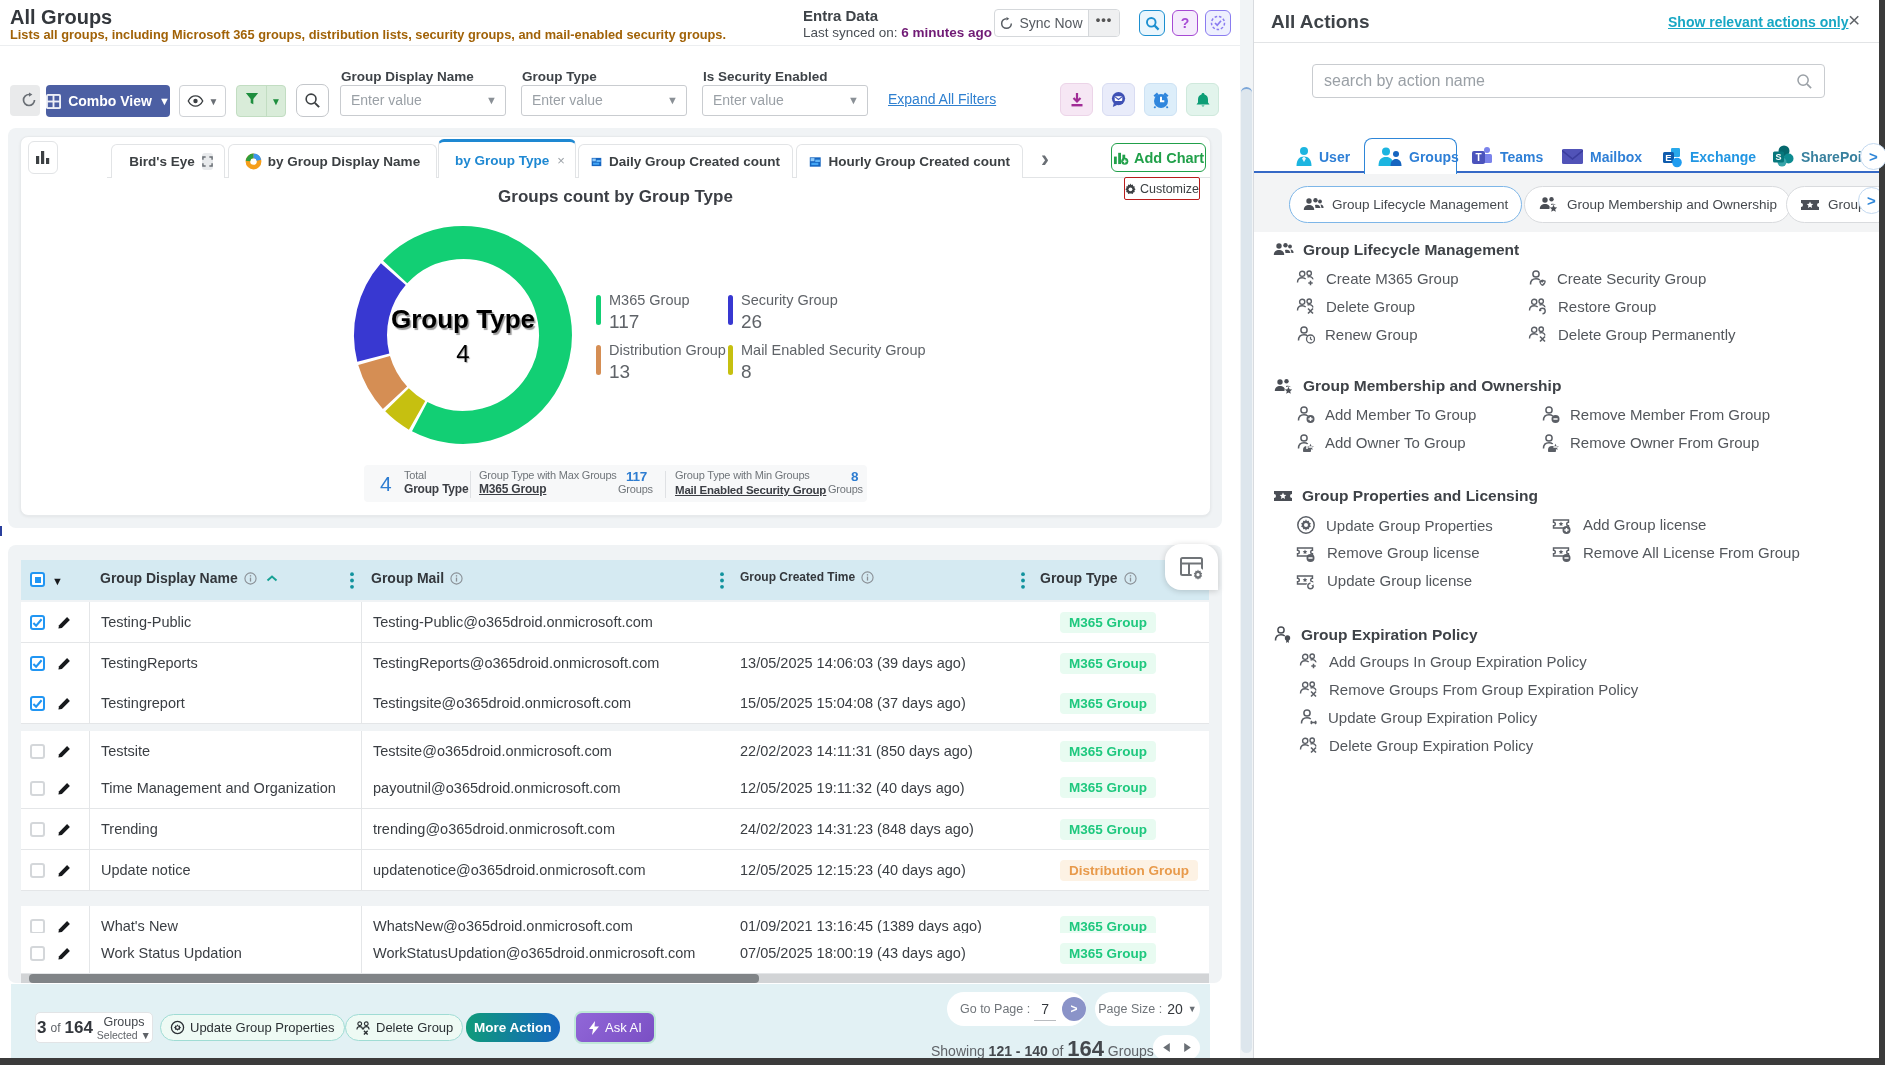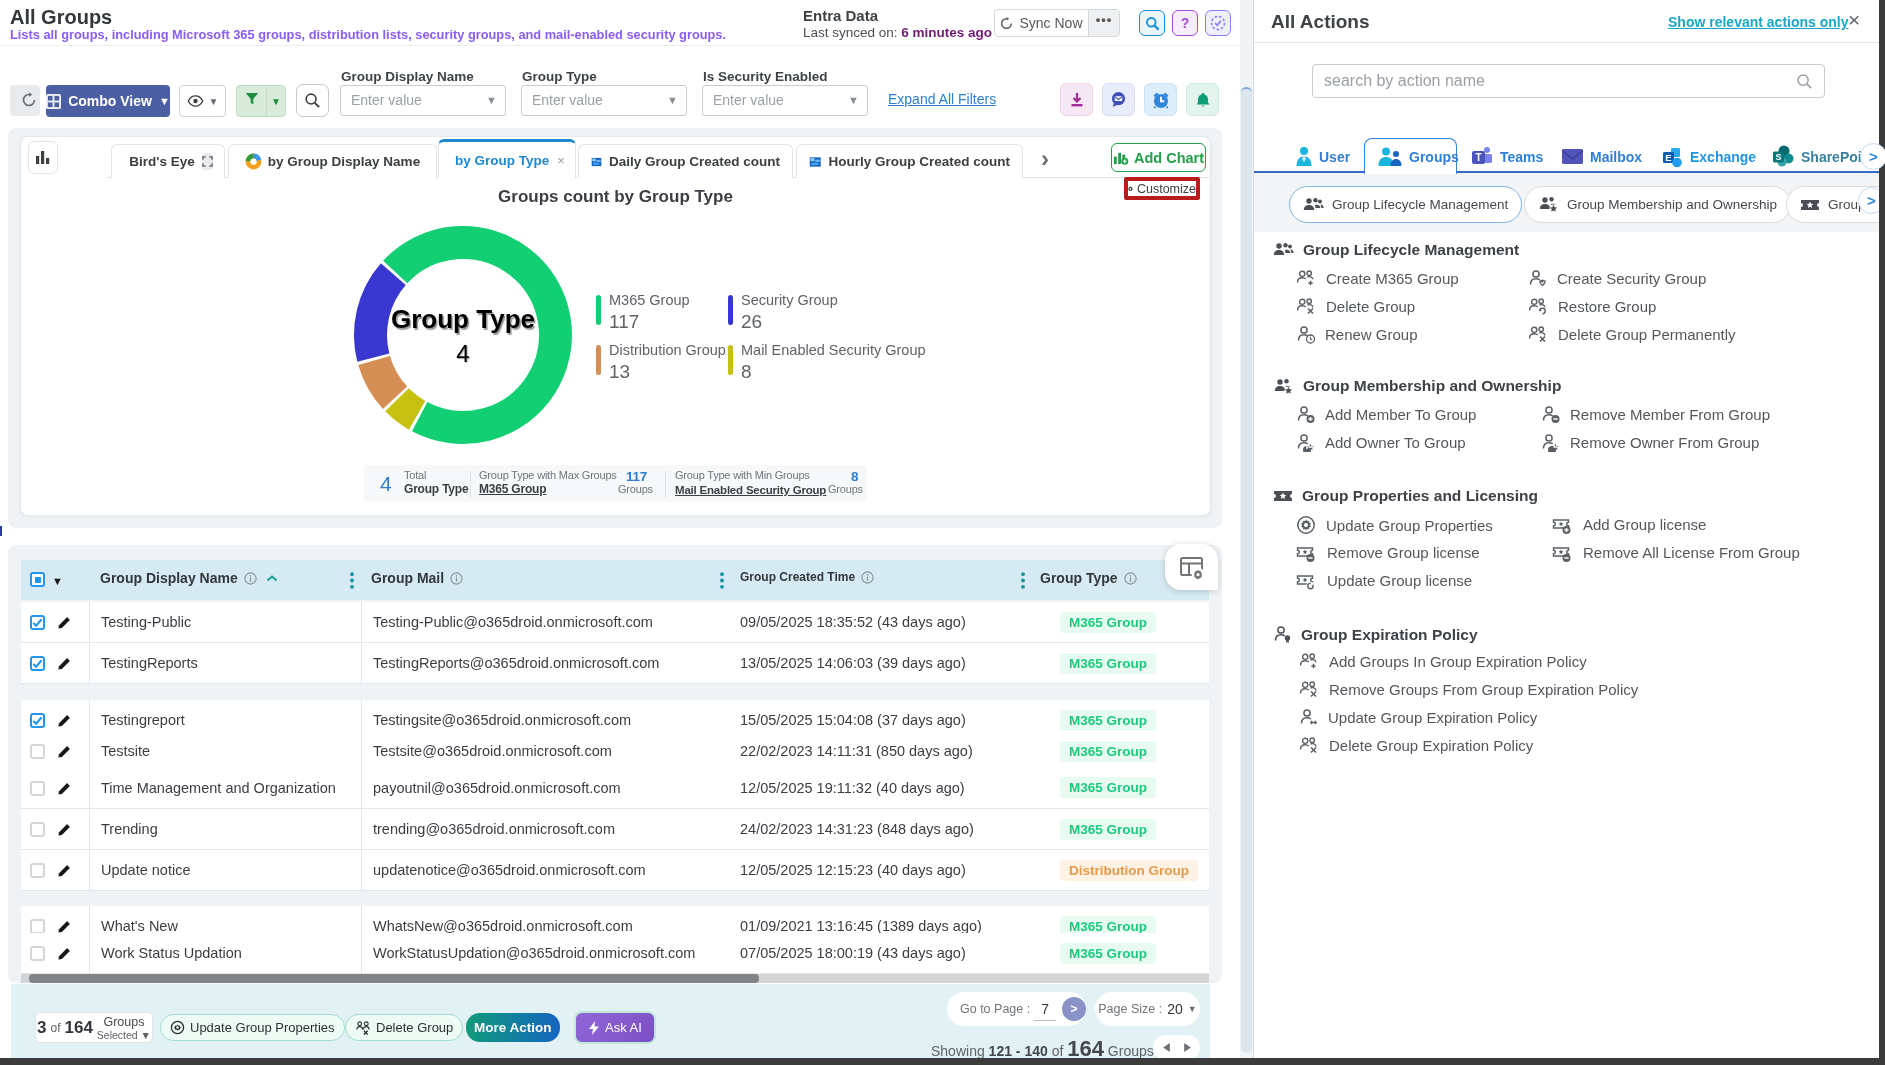--- a/index.html
+++ b/index.html
@@ -5,21 +5,21 @@
 * { margin:0; padding:0; box-sizing:border-box; }
 html,body { width:1885px; height:1065px; overflow:hidden; background:#fff;
   font-family:"Liberation Sans", sans-serif; }
 body { position:relative; }
 
 
 #main { position:absolute; left:0; top:0; width:1253px; height:1065px; background:#fff; }
 
 
 .title { position:absolute; left:10px; top:6px; font-size:20px; font-weight:bold; color:#33373c; }
-.subtitle { position:absolute; left:10px; top:27px; font-size:12.8px; font-weight:bold; color:#8b5cf6; }
+.subtitle { position:absolute; left:10px; top:27px; font-size:12.8px; font-weight:bold; color:#a16207; }
 .entra { position:absolute; left:803px; top:7px; font-size:15px; font-weight:bold; color:#3e4348; }
 .lastsync { position:absolute; left:803px; top:25px; font-size:13.5px; color:#4a4f55; }
 .lastsync b { color:#701a75; }
 .syncbtn { position:absolute; left:994px; top:9px; width:126px; height:28px; border:1px solid #d5d8db; border-radius:4px; background:#fff; display:flex; align-items:center; }
 .syncbtn .lbl { flex:1; text-align:center; font-size:14px; color:#555a60; }
 .syncbtn .dots { width:31px; height:26px; background:#eff0f1; border-left:1px solid #d5d8db; border-radius:0 3px 3px 0; color:#555; font-weight:bold; text-align:center; line-height:20px; letter-spacing:1px; font-size:13px; }
 .iconbtn { position:absolute; top:10px; width:26px; height:26px; border-radius:6px; border:1.8px solid; display:flex; align-items:center; justify-content:center; font-size:14px; }
 
 
 .tb { position:absolute; top:85px; height:32px; border-radius:4px; }
@@ -33,21 +33,21 @@
 .cont { position:absolute; left:8px; width:1214px; background:#f0f3f5; border-radius:8px; }
 #chartcont { top:128px; height:400px; }
 #chartcard { position:absolute; left:12px; top:8px; width:1191px; height:380px; background:#fff; border-radius:8px; border:1px solid #e7eaec; box-shadow:0 1px 3px rgba(0,0,0,0.06); }
 
 
 .ctabs { position:absolute; left:0; top:2px; width:100%; height:38px; }
 .ctab { position:absolute; top:5px; height:34px; background:#fff; border:1px solid #e2e4e6; border-bottom:none; border-radius:6px 6px 0 0; display:flex; align-items:center; justify-content:center; font-size:13.5px; font-weight:bold; color:#3c4043; padding:0 12px; white-space:nowrap; overflow:hidden; }
 .ctab.active { top:0; height:39px; border-top:3px solid #1e88d2; color:#1e88d2; }
 .tabline { position:absolute; left:86px; right:0px; top:38px; height:1px; background:#e2e4e6; }
 .charttitle { position:absolute; left:0; right:0; top:50px; text-align:center; font-size:17px; font-weight:bold; color:#3b3e44; }
-.customize { position:absolute; right:10px; top:40px; width:76px; height:23px; border:4px solid #b91c1c; background:#fff; border-radius:2px; font-size:12.5px; color:#3c4043; display:flex; align-items:center; justify-content:center; gap:4px; }
+.customize { position:absolute; right:10px; top:40px; width:76px; height:23px; border:1px solid #b91c1c; background:#fff; border-radius:2px; font-size:12.5px; color:#3c4043; display:flex; align-items:center; justify-content:center; gap:4px; }
 
 
 .leg { position:absolute; }
 .leg .bar { position:absolute; left:0; top:3px; width:5px; height:30px; border-radius:3px; }
 .leg .lab { position:absolute; left:13px; top:0; font-size:14.5px; color:#5f6368; white-space:nowrap; }
 .leg .val { position:absolute; left:13px; top:19px; font-size:19px; color:#5f6368; }
 
 
 #sumstrip { position:absolute; left:343px; top:328px; width:503px; height:37px; background:#f7f8f9; border-radius:4px; font-size:11px; color:#70757a; letter-spacing:-0.2px; }
 #sumstrip .big4 { position:absolute; left:16px; top:7px; font-size:21px; color:#2e7dd1; }
@@ -251,42 +251,41 @@
     <span style="position:absolute; left:9px; top:13px; width:15px; height:15px; border:2px solid #2196f3; border-radius:3px; display:flex; align-items:center; justify-content:center;">
             <svg width="11" height="11" viewBox="0 0 12 12">
               <path d="M1.5 6.5 L4.5 9.5 L10.5 2.5" stroke="#2196f3" stroke-width="2.3" fill="none"></path>
             </svg>
           </span>
     <span style="position:absolute; left:36px; top:14px;"><svg width="14" height="14" viewBox="0 0 15 15">
               <path d="M10.8 1.2 L13.8 4.2 L5.2 12.8 L1.5 13.5 L2.2 9.8 Z" fill="#17191c"></path>
             </svg></span>
     <span class="cell cname">Testing-Public</span>
     <span class="cell cmail">Testing-Public@o365droid.onmicrosoft.com</span>
-    <span class="cell ctime">09/05/2025 18:35:52 (43 days ago)</span>
     <span class="cell ctype">
             <span class="badge m365">M365 Group</span>
           </span>
     </div>
     <div class="trow" style="top:83.4px;">
     <span style="position:absolute; left:9px; top:13px; width:15px; height:15px; border:2px solid #2196f3; border-radius:3px; display:flex; align-items:center; justify-content:center;">
             <svg width="11" height="11" viewBox="0 0 12 12">
               <path d="M1.5 6.5 L4.5 9.5 L10.5 2.5" stroke="#2196f3" stroke-width="2.3" fill="none"></path>
             </svg>
           </span>
     <span style="position:absolute; left:36px; top:14px;"><svg width="14" height="14" viewBox="0 0 15 15">
               <path d="M10.8 1.2 L13.8 4.2 L5.2 12.8 L1.5 13.5 L2.2 9.8 Z" fill="#17191c"></path>
             </svg></span>
     <span class="cell cname">TestingReports</span>
     <span class="cell cmail">TestingReports@o365droid.onmicrosoft.com</span>
     <span class="cell ctime">13/05/2025 14:06:03 (39 days ago)</span>
     <span class="cell ctype">
             <span class="badge m365">M365 Group</span>
           </span>
     </div>
-    <div class="trow" style="top:140px;">
+    <div class="trow" style="top:123px;">
     <span style="position:absolute; left:9px; top:13px; width:15px; height:15px; border:2px solid #2196f3; border-radius:3px; display:flex; align-items:center; justify-content:center;">
             <svg width="11" height="11" viewBox="0 0 12 12">
               <path d="M1.5 6.5 L4.5 9.5 L10.5 2.5" stroke="#2196f3" stroke-width="2.3" fill="none"></path>
             </svg>
           </span>
     <span style="position:absolute; left:36px; top:14px;"><svg width="14" height="14" viewBox="0 0 15 15">
               <path d="M10.8 1.2 L13.8 4.2 L5.2 12.8 L1.5 13.5 L2.2 9.8 Z" fill="#17191c"></path>
             </svg></span>
     <span class="cell cname">Testingreport</span>
     <span class="cell cmail">Testingsite@o365droid.onmicrosoft.com</span>

